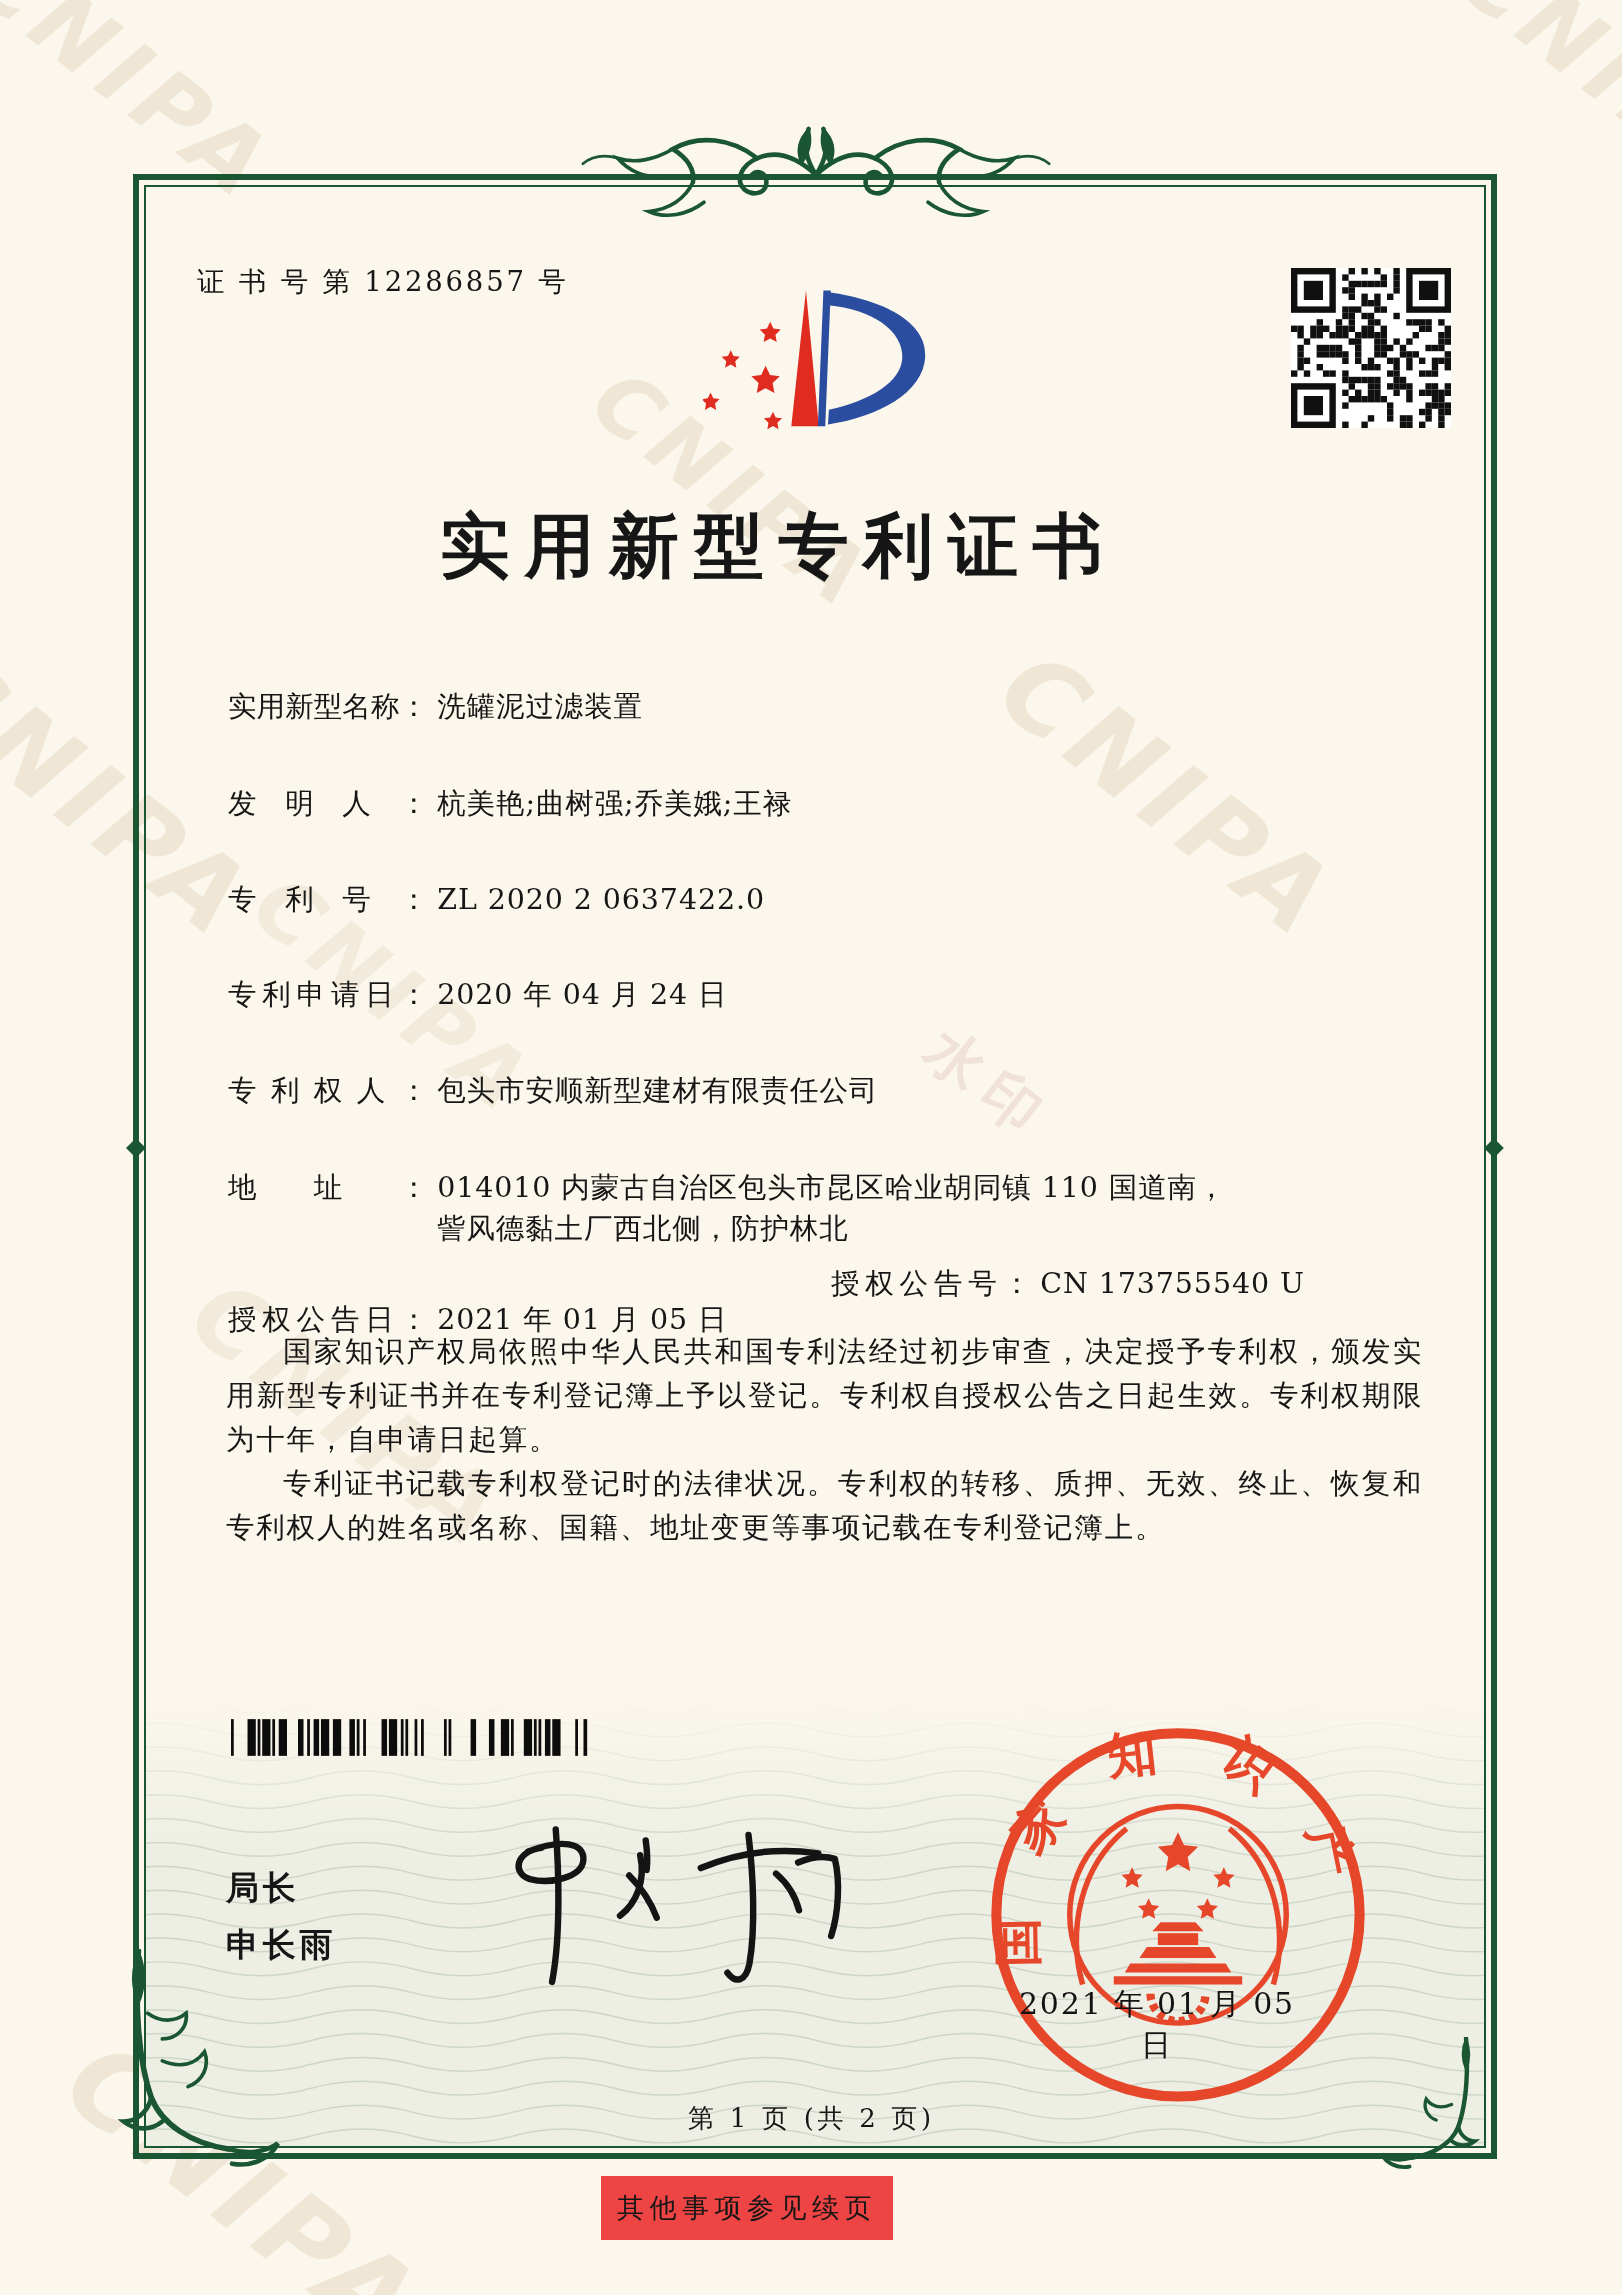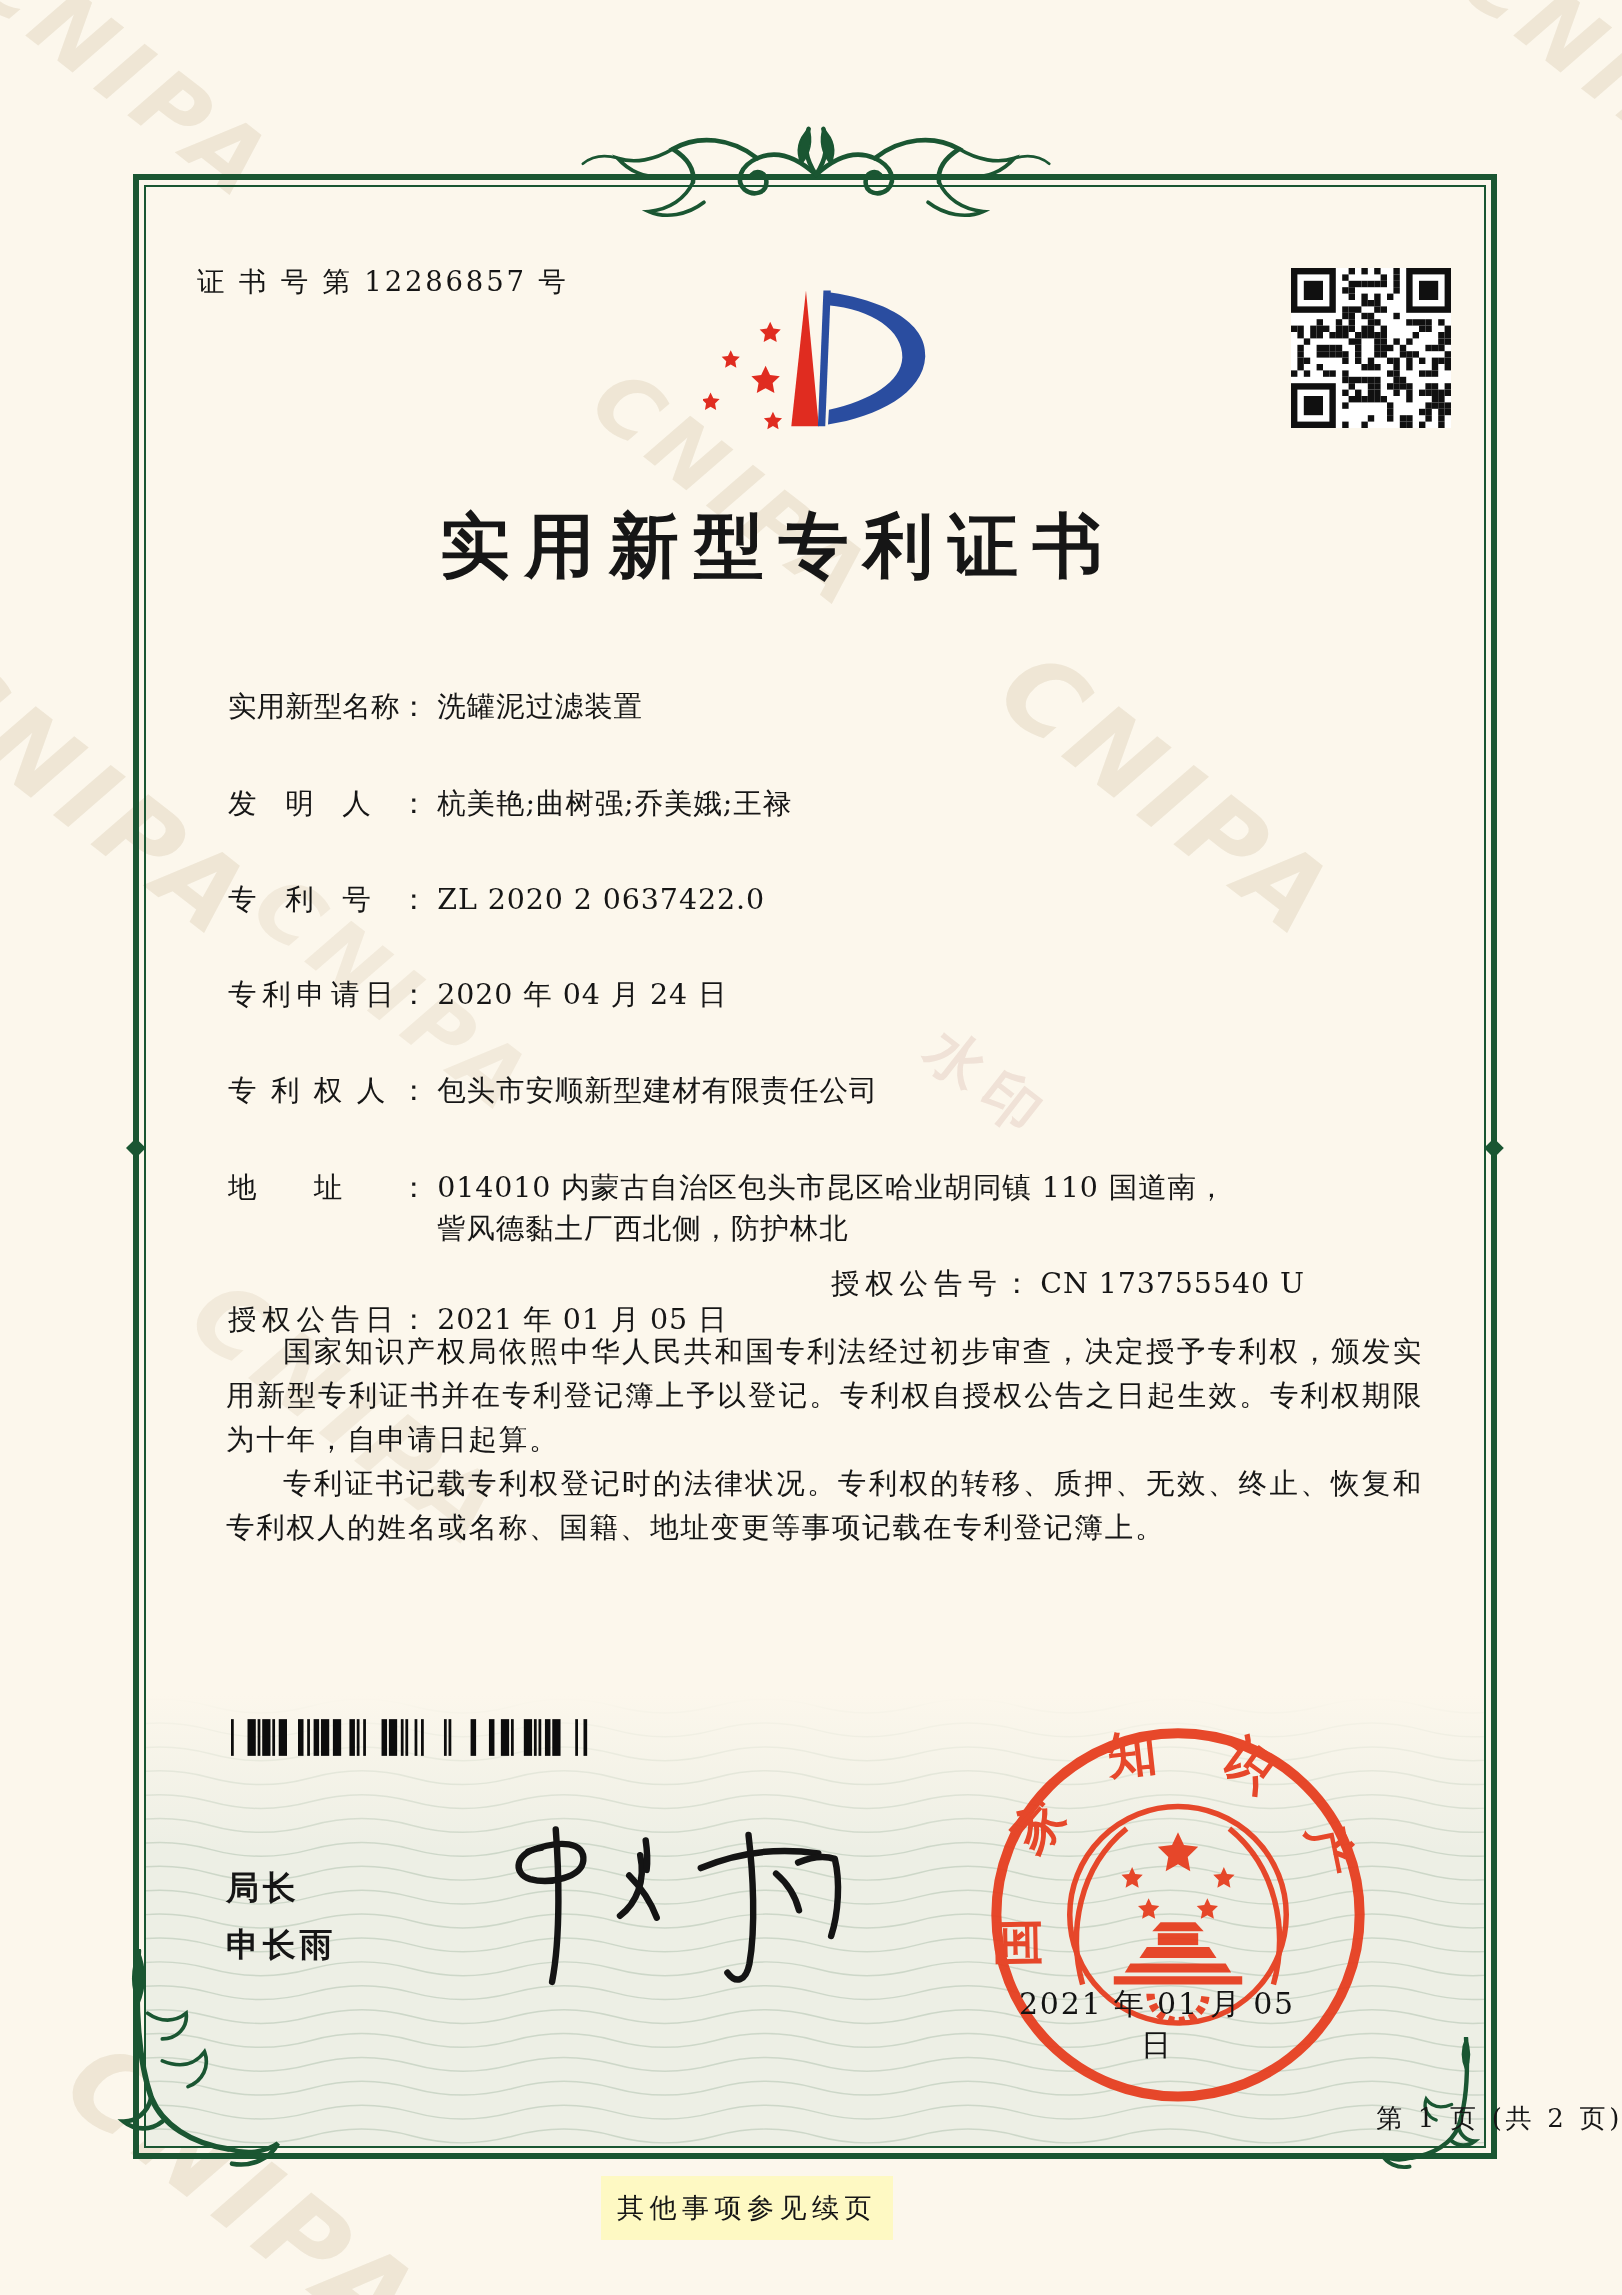--- a/index.html
+++ b/index.html
@@ -109,25 +109,25 @@
   .director-label{top:1866px;}
   .director-name{top:1923px;}
   .signature{position:absolute;left:473px;top:1824px;z-index:7;}
   .seal{position:absolute;left:976px;top:1713px;z-index:6;}
   .seal-date{
     position:absolute;left:1001px;top:1984px;width:312px;z-index:7;
     text-align:center;font-size:30px;letter-spacing:1.8px;color:#131313;
   }
   .page-info{
     position:absolute;left:0;top:2101px;width:1623px;z-index:6;
-    text-align:right;font-size:26px;letter-spacing:3.7px;
+    text-align:center;font-size:26px;letter-spacing:3.7px;
   }
   .note-box{
     position:absolute;left:601px;top:2176px;width:292px;height:64px;
-    background:#fef9c3;z-index:6;
+    background:#ef4444;z-index:6;
     display:flex;align-items:center;justify-content:center;
   }
   .note-text{font-size:27px;letter-spacing:5.5px;}
 </style>
 </head>
 <body>
 
 <div class="page">
 
   <div class="wm wm1">CNIPA</div>

